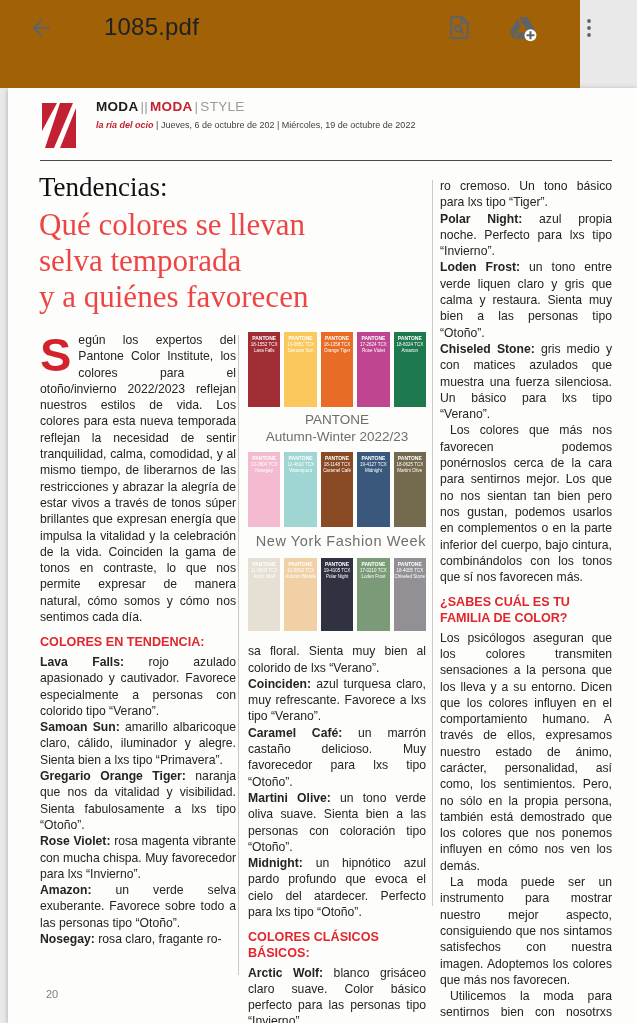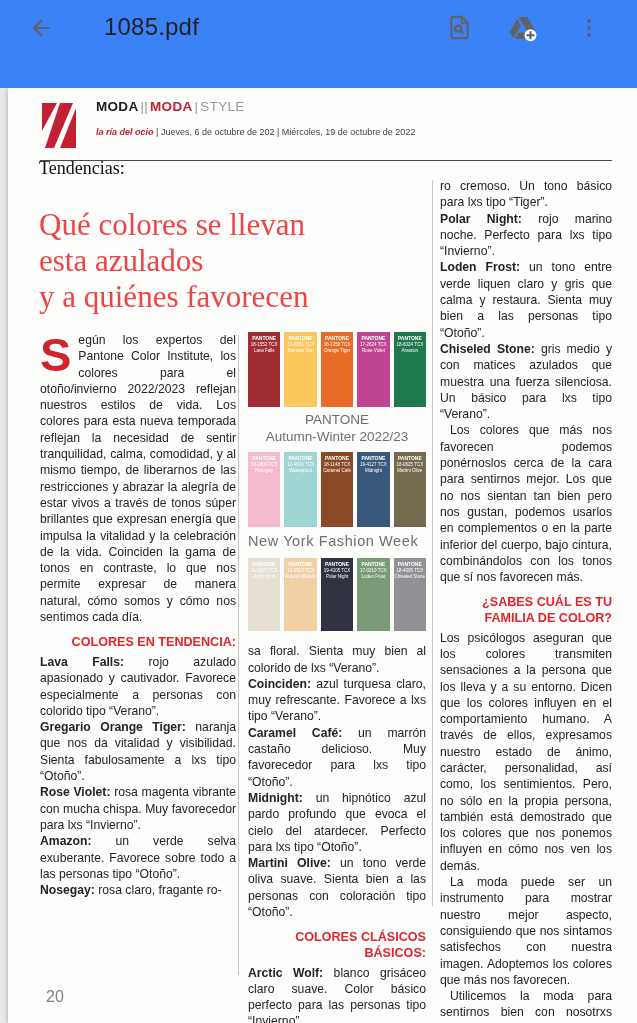--- a/index.html
+++ b/index.html
@@ -2,66 +2,66 @@
 <html><head>
 <meta charset="utf-8">
 <style>
   html,body{margin:0;padding:0}
   body{
     width:637px;height:1023px;position:relative;overflow:hidden;
     background:#e9e9e9;font-family:"Liberation Sans",sans-serif;
     -webkit-font-smoothing:antialiased;
   }
   
-  .appbar{position:absolute;top:0;left:0;width:637px;height:88px;background:#3b82f6;z-index:5}
+  .appbar{position:absolute;top:0;left:0;width:580px;height:88px;background:#a16207;z-index:5}
   .iconbtn{position:absolute;top:6px;width:46px;height:46px;display:flex;align-items:center;justify-content:center;cursor:pointer;background:none;border:none;padding:0}
   #btn-back{left:18px}
   #btn-find{left:436px}
   #btn-drive{left:500px}
   #btn-menu{left:566px}
   .appbar-title{position:absolute;left:104px;top:13px;font-size:24px;color:#202124;letter-spacing:.2px}
   
   .page{position:absolute;left:8px;top:88px;width:629px;height:935px;background:#fdfdfc;box-shadow:0 1px 5px rgba(0,0,0,.28)}
   
   .logo{position:absolute;left:32px;top:14px}
   .mast-text{position:absolute;left:88px;top:11px;line-height:15px}
   .mast-line1{font-size:13.5px;font-weight:bold;letter-spacing:.3px}
   .m-black{color:#1c1c1c}
   .m-red{color:#c22133}
   .m-sep{color:#9a9a9a;font-weight:normal;padding:0 2px}
   .m-gray{color:#9a9a9a;font-weight:normal}
-  .mast-line2{font-size:9px;color:#3f3f3f;margin-top:11px}
+  .mast-line2{font-size:9px;color:#3f3f3f;margin-top:4px}
   .t-red{color:#c22133;font-weight:bold}
   .rule{position:absolute;left:32px;top:72px;width:572px;border-top:1.6px solid #4b4b4b}
   
-  .kicker{position:absolute;left:31px;top:70px;font-family:"Liberation Serif",serif;font-size:18px;color:#101010}
+  .kicker{position:absolute;left:31px;top:84px;font-family:"Liberation Serif",serif;font-size:27px;color:#101010}
   .headline{position:absolute;left:31px;top:119px;font-family:"Liberation Serif",serif;font-size:31px;line-height:36px;color:#ef4444}
   
   .col{position:absolute;font-size:12.2px;line-height:16.3px;color:#242424;text-align:justify}
   .col p{margin:0}
   .col-left{left:32px;top:244px;width:196px}
   .col-mid{left:240px;top:244px;width:178px}
   .col-right{left:432px;top:90px;width:172px}
   .sep{position:absolute;width:1px;background:#c9c9c9}
   .sep1{left:230px;top:247px;height:640px}
   .sep2{left:424px;top:92px;height:726px}
-  .red-head{color:#e0262c;font-weight:bold;font-size:12.6px;line-height:15.6px;margin:10px 0 3px !important;text-align:right}
+  .red-head{color:#e0262c;font-weight:bold;font-size:12.6px;line-height:15.6px;margin:10px 0 3px !important;text-align:left}
   .dropcap{float:left;color:#d2232c;font-weight:bold;font-size:47px;line-height:38px;padding:4px 7px 2px 0}
   .indent{text-indent:10px}
   
   .fig{margin-bottom:0}
   .swrow{display:flex;gap:4px;height:75px;margin-bottom:4px}
   .swrow.last{height:73px;margin-bottom:12px}
   .sw{flex:1;position:relative}
   .swl{padding-top:3px;text-align:center;color:#ffffff;font-size:5px;line-height:6.5px;font-weight:bold}
   .swl span{display:block}
   .swc,.swn{font-weight:normal;font-size:4.5px}
   .figcap1{text-align:center;color:#6e6e6e;font-size:13.5px;line-height:17px;margin:4px 0 7px}
-  .figcap2{text-align:left;color:#6e6e6e;font-size:14.5px;letter-spacing:.6px;margin:6px 0 9px}
-  .pagenum{position:absolute;left:38px;top:900px;font-size:16px;color:#808080}
+  .figcap2{text-align:right;color:#6e6e6e;font-size:14.5px;letter-spacing:.6px;margin:6px 0 9px}
+  .pagenum{position:absolute;left:38px;top:900px;font-size:11px;color:#808080}
 </style>
 </head>
 <body>
 
 <div class="appbar">
   <button class="iconbtn" id="btn-back">
     <span>
       <svg width="26" height="26" viewBox="0 0 24 24">
           <path fill="#5f6368" d="M20 11H7.8l5.6-5.6L12 4l-8 8 8 8 1.4-1.4L7.8 13H20v-2z"></path>
         </svg>
@@ -122,31 +122,32 @@
     <div class="mast-line2">
       <i class="t-red">la ría del ocio</i>
       <span>| Jueves, 6 de octubre de 202 | Miércoles, 19 de octubre de 2022</span>
     </div>
   </div>
   <div class="rule"></div>
 
   <div class="kicker">Tendencias:</div>
   <div class="headline">
     <div>Qué colores se llevan</div>
-    <div>esta azulados</div>
+    <div>selva temporada</div>
     <div>y a quiénes favorecen</div>
   </div>
 
   <div class="sep sep1"></div>
   <div class="sep sep2"></div>
 
   <div class="col col-left">
     <p class="intro"><span class="dropcap">S</span><span>egún los expertos del Pantone Color Institute, los colores para el otoño/invierno 2022/2023 reflejan nuestros estilos de vida. Los colores para esta nueva temporada reflejan la necesidad de sentir tranquilidad, calma, comodidad, y al mismo tiempo, de liberarnos de las restricciones y abrazar la alegría de estar vivos a través de tonos súper brillantes que expresan energía que impulsa la vitalidad y la celebración de la vida. Coinciden la gama de tonos en contraste, lo que nos permite expresar de manera natural, cómo somos y cómo nos sentimos cada día.</span></p>
     <p class="red-head">COLORES EN TENDENCIA:</p>
     <p class="entry"><b>Lava Falls:</b> <span>rojo azulado apasionado y cautivador. Favorece especialmente a personas con colorido tipo “Verano”.</span></p>
+    <p class="entry"><b>Samoan Sun:</b> <span>amarillo albaricoque claro, cálido, iluminador y alegre. Sienta bien a lxs tipo “Primavera”.</span></p>
     <p class="entry"><b>Gregario Orange Tiger:</b> <span>naranja que nos da vitalidad y visibilidad. Sienta fabulosamente a lxs tipo “Otoño”.</span></p>
     <p class="entry"><b>Rose Violet:</b> <span>rosa magenta vibrante con mucha chispa. Muy favorecedor para lxs “Invierno”.</span></p>
     <p class="entry"><b>Amazon:</b> <span>un verde selva exuberante. Favorece sobre todo a las personas tipo “Otoño”.</span></p>
     <p class="entry"><b>Nosegay:</b> <span>rosa claro, fragante ro-</span></p>
   </div>
 
   <div class="col col-mid">
     <div class="fig">
       <div class="swrow">
         <div class="sw" style="background: rgb(160, 44, 52);">
@@ -261,30 +262,30 @@
               <span>PANTONE</span>
               <span class="swc">18-4005 TCX</span>
               <span class="swn">Chiseled Stone</span>
             </div>
           </div>
       </div>
     </div>
     <p class="entry">sa floral. Sienta muy bien al colorido de lxs “Verano”.</p>
     <p class="entry"><b>Coinciden:</b> <span>azul turquesa claro, muy refrescante. Favorece a lxs tipo “Verano”.</span></p>
     <p class="entry"><b>Caramel Café:</b> <span>un marrón castaño delicioso. Muy favorecedor para lxs tipo “Otoño”.</span></p>
+    <p class="entry"><b>Martini Olive:</b> <span>un tono verde oliva suave. Sienta bien a las personas con coloración tipo “Otoño”.</span></p>
     <p class="entry"><b>Midnight:</b> <span>un hipnótico azul pardo profundo que evoca el cielo del atardecer. Perfecto para lxs tipo “Otoño”.</span></p>
-    <p class="entry"><b>Martini Olive:</b> <span>un tono verde oliva suave. Sienta bien a las personas con coloración tipo “Otoño”.</span></p>
     <p class="red-head">COLORES CLÁSICOS BÁSICOS:</p>
     <p class="entry"><b>Arctic Wolf:</b> <span>blanco grisáceo claro suave. Color básico perfecto para las personas tipo “Invierno”.</span></p>
 
   </div>
 
   <div class="col col-right">
     <p class="entry">ro cremoso. Un tono básico para lxs tipo “Tiger”.</p>
-    <p class="entry"><b>Polar Night:</b> <span>rojo marino noche. Perfecto para lxs tipo “Invierno”.</span></p>
+    <p class="entry"><b>Polar Night:</b> <span>azul propia noche. Perfecto para lxs tipo “Invierno”.</span></p>
     <p class="entry"><b>Loden Frost:</b> <span>un tono entre verde liquen claro y gris que calma y restaura. Sienta muy bien a las personas tipo “Otoño”.</span></p>
     <p class="entry"><b>Chiseled Stone:</b> <span>gris medio y con matices azulados que muestra una fuerza silenciosa. Un básico para lxs tipo “Verano”.</span></p>
     <p class="indent">Los colores que más nos favorecen podemos ponérnoslos cerca de la cara para sentirnos mejor. Los que no nos sientan tan bien pero nos gustan, podemos usarlos en complementos o en la parte inferior del cuerpo, bajo cintura, combinándolos con los tonos que sí nos favorecen más.</p>
     <p class="red-head">¿SABES CUÁL ES TU FAMILIA DE COLOR?</p>
     <p>Los psicólogos aseguran que los colores transmiten sensaciones a la persona que los lleva y a su entorno. Dicen que los colores influyen en el comportamiento humano. A través de ellos, expresamos nuestro estado de ánimo, carácter, personalidad, así como, los sentimientos. Pero, no sólo en la propia persona, también está demostrado que los colores que nos ponemos influyen en cómo nos ven los demás.</p>
     <p class="indent">La moda puede ser un instrumento para mostrar nuestro mejor aspecto, consiguiendo que nos sintamos satisfechos con nuestra imagen. Adoptemos los colores que más nos favorecen.</p>
     <p class="indent">Utilicemos la moda para sentirnos bien con nosotrxs mismxs.</p>
 
   </div>
 

